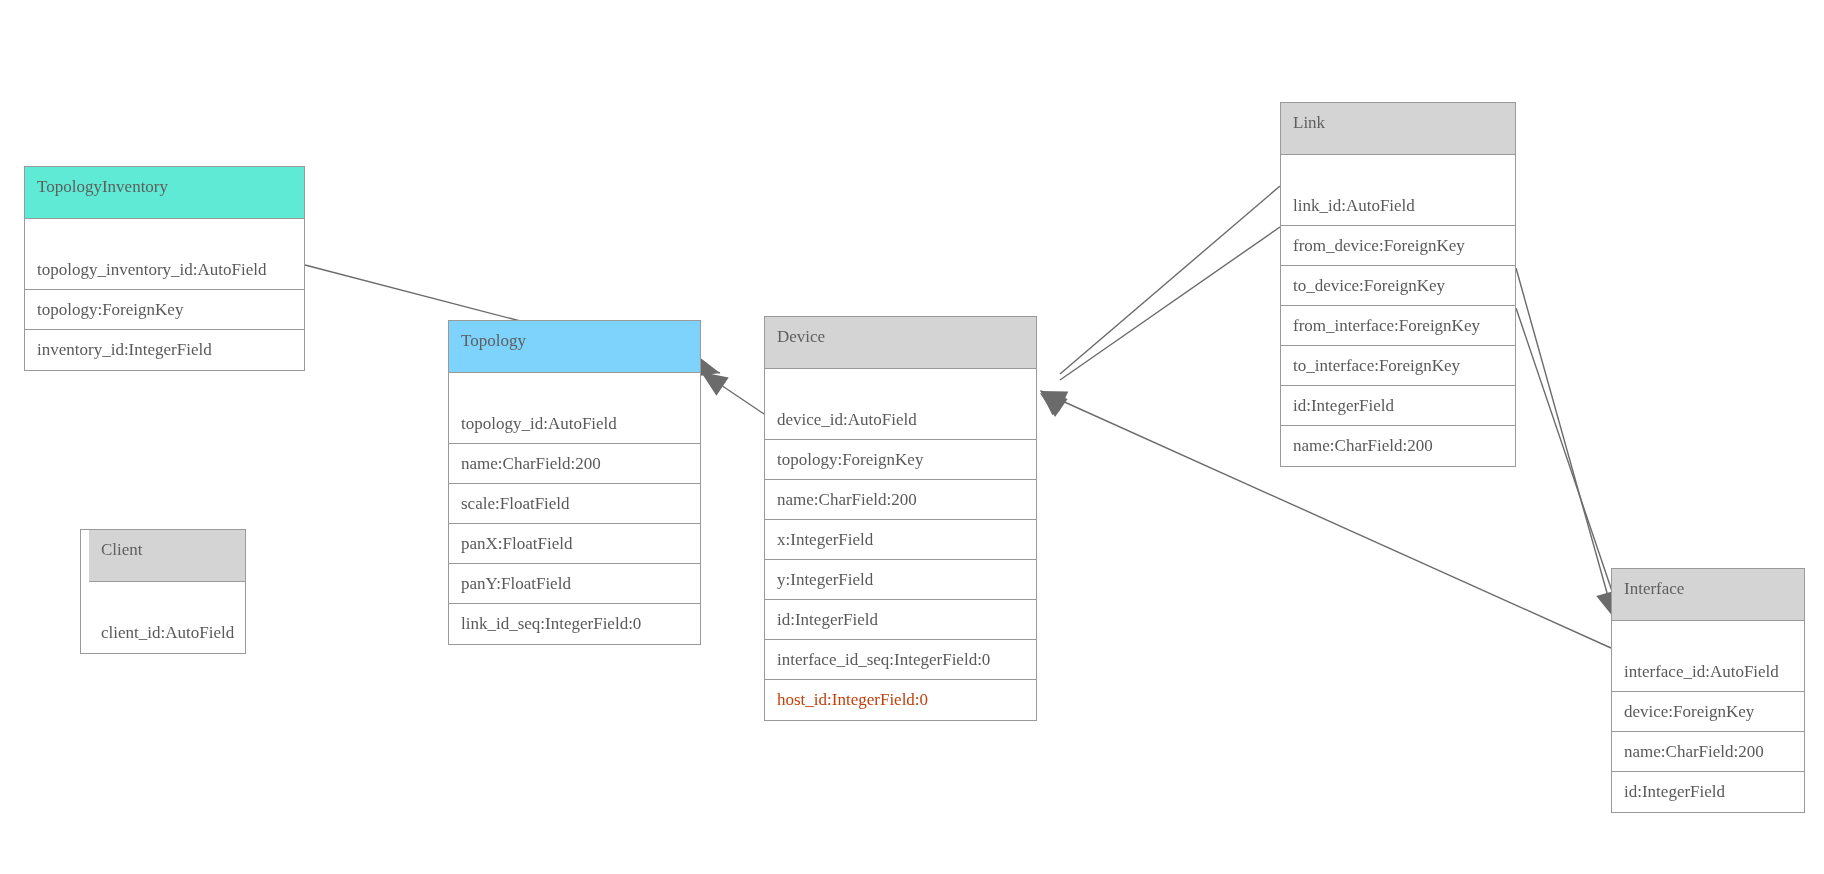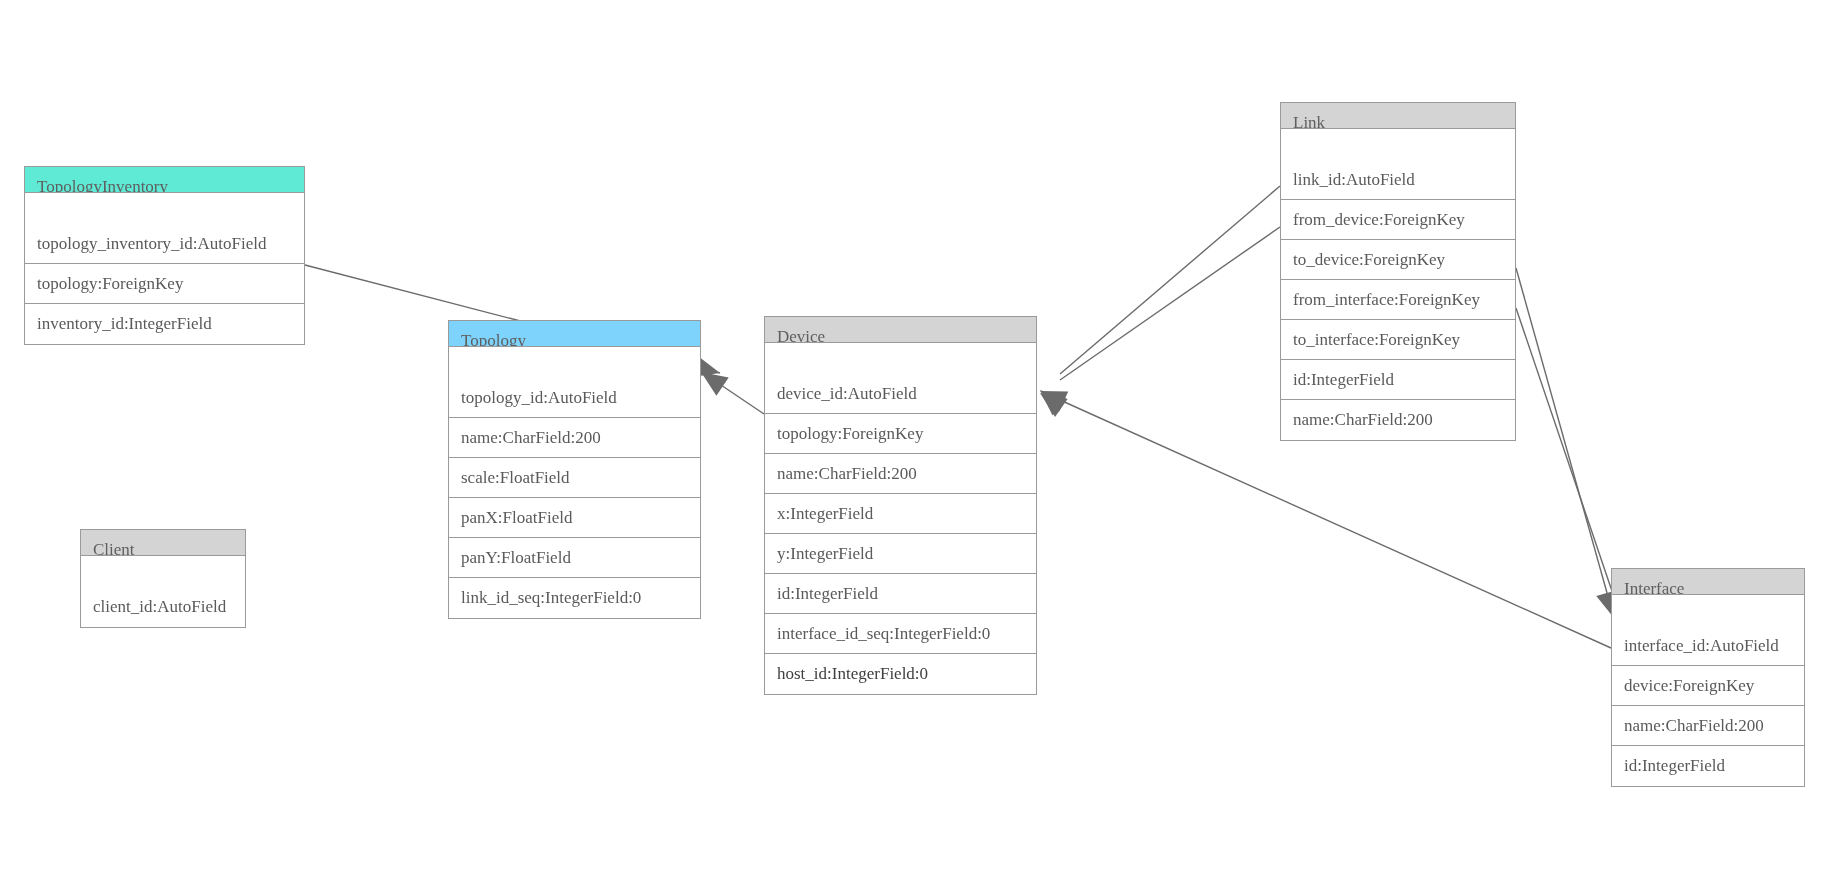--- a/index.html
+++ b/index.html
@@ -33,21 +33,21 @@
     background: #ffffff;
     z-index: 5;
   }
   .entity-header {
     box-sizing: border-box;
     background: #d4d4d4;
     border-bottom: 1px solid #9a9a9a;
     color: #5f5f5f;
     font-size: 17px;
     line-height: 40px;
-    height: 26px;
+    height: 52px;
     padding: 0 0 0 12px;
     white-space: nowrap;
     overflow: hidden;
   }
   .entity-rows {
     display: block;
     margin-top: 31px;
   }
   .entity-row {
     box-sizing: border-box;
@@ -102,21 +102,21 @@
 
   <div id="entity-layer">
       <div class="entity" style="left: 24px; top: 166px; width: 281px; border-color: rgb(154, 154, 154);">
         <div class="entity-header" style="background: #5eead4; border-bottom-color: rgb(154, 154, 154);">TopologyInventory</div>
         <div class="entity-rows">
           <div class="entity-row" style="border-bottom-color: rgb(154, 154, 154); color: rgb(90, 90, 90);">topology_inventory_id:AutoField</div>
           <div class="entity-row" style="border-bottom-color: rgb(154, 154, 154); color: rgb(90, 90, 90);">topology:ForeignKey</div>
           <div class="entity-row" style="border-bottom-color: rgb(154, 154, 154); color: rgb(90, 90, 90);">inventory_id:IntegerField</div>
         </div>
       </div>
-      <div class="entity" style="left: 80px; top: 529px; width: 166px; border-color: rgb(154, 154, 154);">
+      <div class="entity" style="left: 80px; top: 529px; width: 166px; border-color: rgb(154, 154, 154); padding-left: 8px;">
         <div class="entity-header" style="background: rgb(212, 212, 212); border-bottom-color: rgb(154, 154, 154);">Client</div>
         <div class="entity-rows">
           <div class="entity-row" style="border-bottom-color: rgb(154, 154, 154); color: rgb(90, 90, 90);">client_id:AutoField</div>
         </div>
       </div>
       <div class="entity" style="left: 448px; top: 320px; width: 253px; border-color: rgb(154, 154, 154);">
         <div class="entity-header" style="background: #7dd3fc; border-bottom-color: rgb(154, 154, 154);">Topology</div>
         <div class="entity-rows">
           <div class="entity-row" style="border-bottom-color: rgb(154, 154, 154); color: rgb(90, 90, 90);">topology_id:AutoField</div>
           <div class="entity-row" style="border-bottom-color: rgb(154, 154, 154); color: rgb(90, 90, 90);">name:CharField:200</div>
@@ -129,21 +129,21 @@
       <div class="entity" style="left: 764px; top: 316px; width: 273px; border-color: rgb(154, 154, 154);">
         <div class="entity-header" style="background: rgb(212, 212, 212); border-bottom-color: rgb(154, 154, 154);">Device</div>
         <div class="entity-rows">
           <div class="entity-row" style="border-bottom-color: rgb(154, 154, 154); color: rgb(90, 90, 90);">device_id:AutoField</div>
           <div class="entity-row" style="border-bottom-color: rgb(154, 154, 154); color: rgb(90, 90, 90);">topology:ForeignKey</div>
           <div class="entity-row" style="border-bottom-color: rgb(154, 154, 154); color: rgb(90, 90, 90);">name:CharField:200</div>
           <div class="entity-row" style="border-bottom-color: rgb(154, 154, 154); color: rgb(90, 90, 90);">x:IntegerField</div>
           <div class="entity-row" style="border-bottom-color: rgb(154, 154, 154); color: rgb(90, 90, 90);">y:IntegerField</div>
           <div class="entity-row" style="border-bottom-color: rgb(154, 154, 154); color: rgb(90, 90, 90);">id:IntegerField</div>
           <div class="entity-row" style="border-bottom-color: rgb(154, 154, 154); color: rgb(90, 90, 90);">interface_id_seq:IntegerField:0</div>
-          <div class="entity-row" style="border-bottom-color: rgb(154, 154, 154); color: #404040;">host_id:IntegerField:0</div>
+          <div class="entity-row" style="border-bottom-color: rgb(154, 154, 154); color: #c2410c;">host_id:IntegerField:0</div>
         </div>
       </div>
       <div class="entity" style="left: 1280px; top: 102px; width: 236px; border-color: rgb(154, 154, 154);">
         <div class="entity-header" style="background: rgb(212, 212, 212); border-bottom-color: rgb(154, 154, 154);">Link</div>
         <div class="entity-rows">
           <div class="entity-row" style="border-bottom-color: rgb(154, 154, 154); color: rgb(90, 90, 90);">link_id:AutoField</div>
           <div class="entity-row" style="border-bottom-color: rgb(154, 154, 154); color: rgb(90, 90, 90);">from_device:ForeignKey</div>
           <div class="entity-row" style="border-bottom-color: rgb(154, 154, 154); color: rgb(90, 90, 90);">to_device:ForeignKey</div>
           <div class="entity-row" style="border-bottom-color: rgb(154, 154, 154); color: rgb(90, 90, 90);">from_interface:ForeignKey</div>
           <div class="entity-row" style="border-bottom-color: rgb(154, 154, 154); color: rgb(90, 90, 90);">to_interface:ForeignKey</div>

